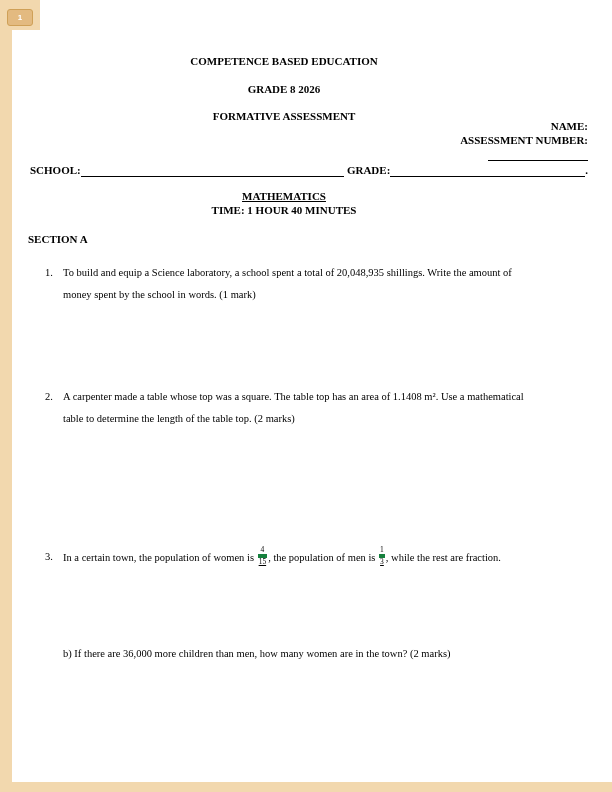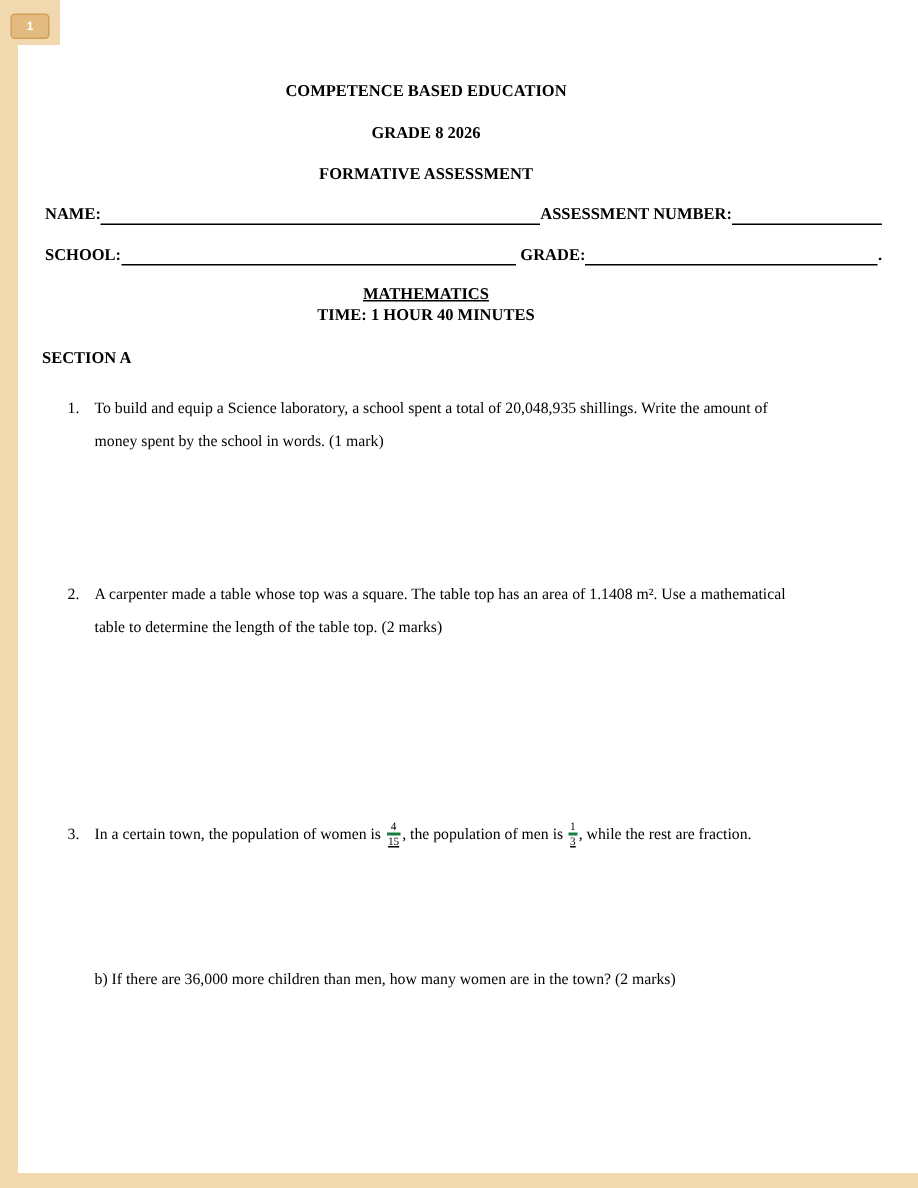--- a/index.html
+++ b/index.html
@@ -26,40 +26,40 @@
   .section-title{position:absolute;left:28px;font-weight:bold;font-size:11px;}
   .question{position:absolute;left:45px;display:flex;font-size:10.5px;line-height:22px;}
   .qnum{width:18px;flex:none;}
   .qtext{flex:1;}
   .subq{position:absolute;left:63px;font-size:10.5px;line-height:14px;}
   .frac{
     display:inline-block;vertical-align:-0.5em;text-align:center;
     font-size:7.5px;line-height:1.1;margin:0 1px;
   }
   .frac .num{display:block;padding:0 1px;}
-  .frac .den{display:block;border-top:2px solid #15803d;padding:0 1px;text-decoration:underline;}
+  .frac .den{display:block;border-top:4px solid #15803d;padding:0 1px;text-decoration:underline;}
 </style>
 </head>
 <body>
 
 <div class="canvas">
 
   <div class="edge-left"></div>
   <div class="edge-bottom"></div>
   <div class="edge-corner"></div>
 
   <div class="page-badge">
     <span>1</span>
   </div>
 
   <div class="hdr" style="top:54px;">COMPETENCE BASED EDUCATION</div>
   <div class="hdr" style="top:82px;">GRADE 8 2026</div>
   <div class="hdr" style="top:109px;">FORMATIVE ASSESSMENT</div>
 
-  <div class="fieldrow" style="top:136px;">
+  <div class="fieldrow" style="top:120px;flex-direction:column;">
     <span>NAME:</span>
     <span class="blank flex1" style="flex:2.3;"></span>
     <span>ASSESSMENT NUMBER:</span>
     <span class="blank" style="width:100px;"></span>
   </div>
 
   <div class="fieldrow" style="top:163px;">
     <span>SCHOOL:</span>
     <span class="blank flex1" style="flex:1.35;"></span>
     <span style="padding-left:3px;">GRADE:</span>

